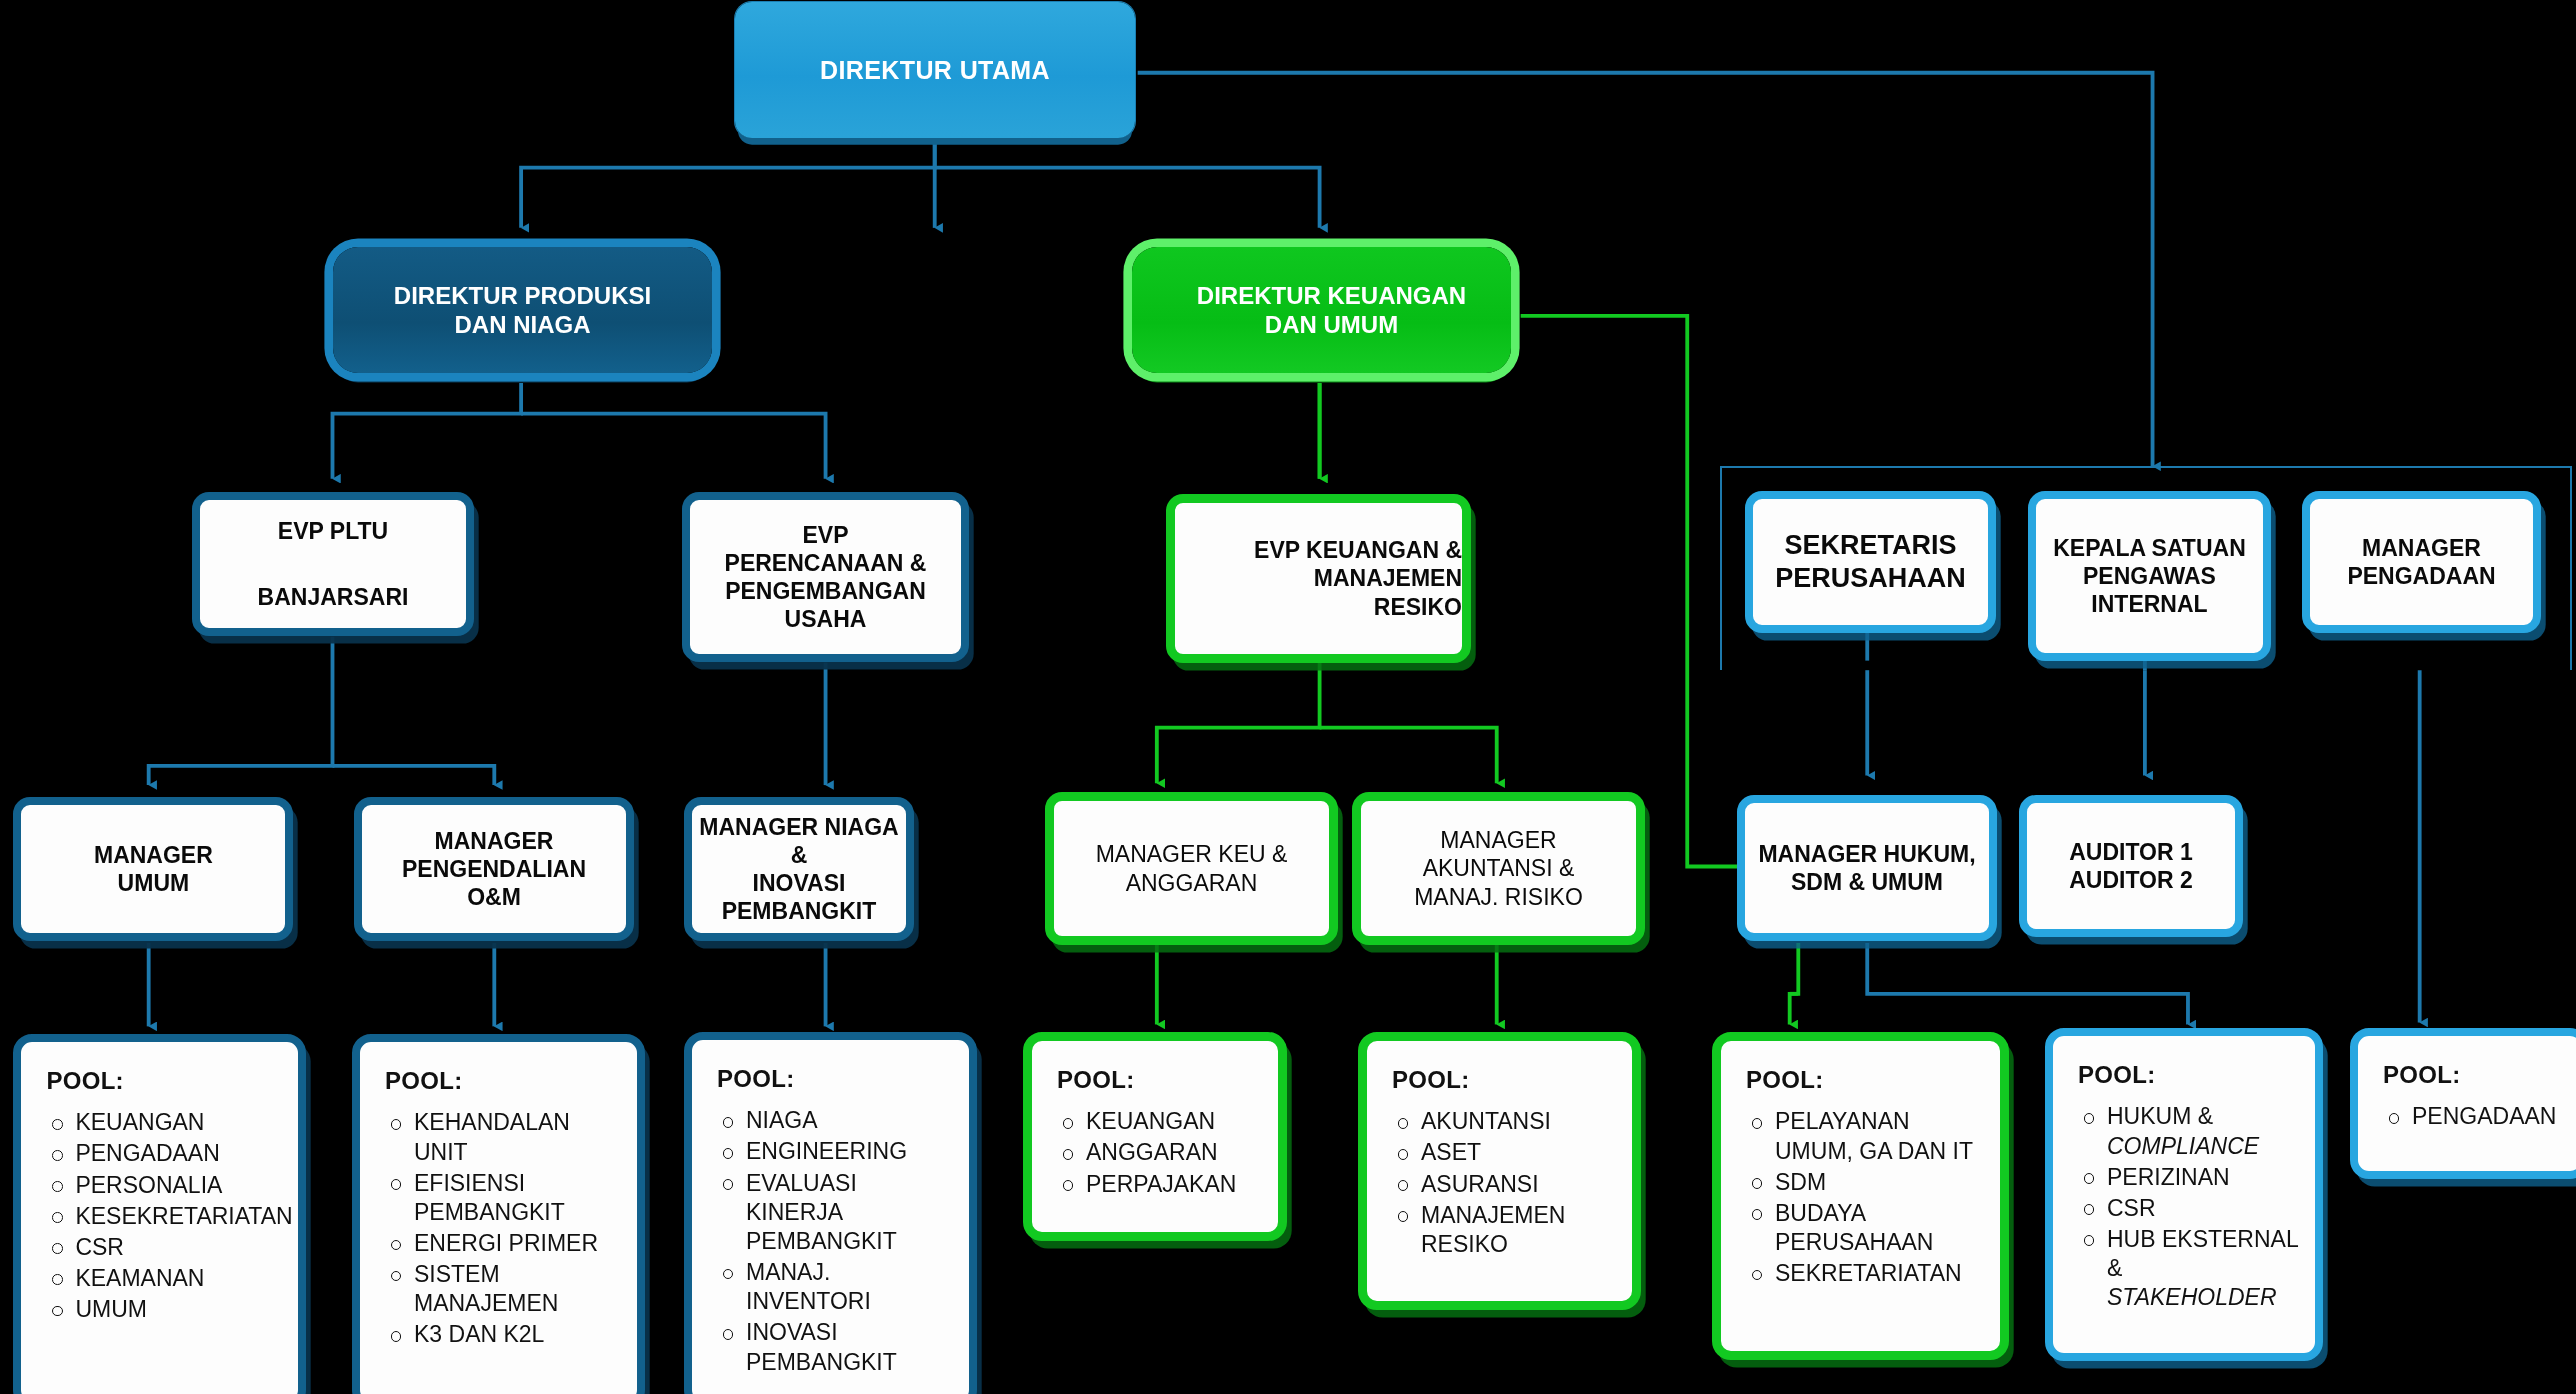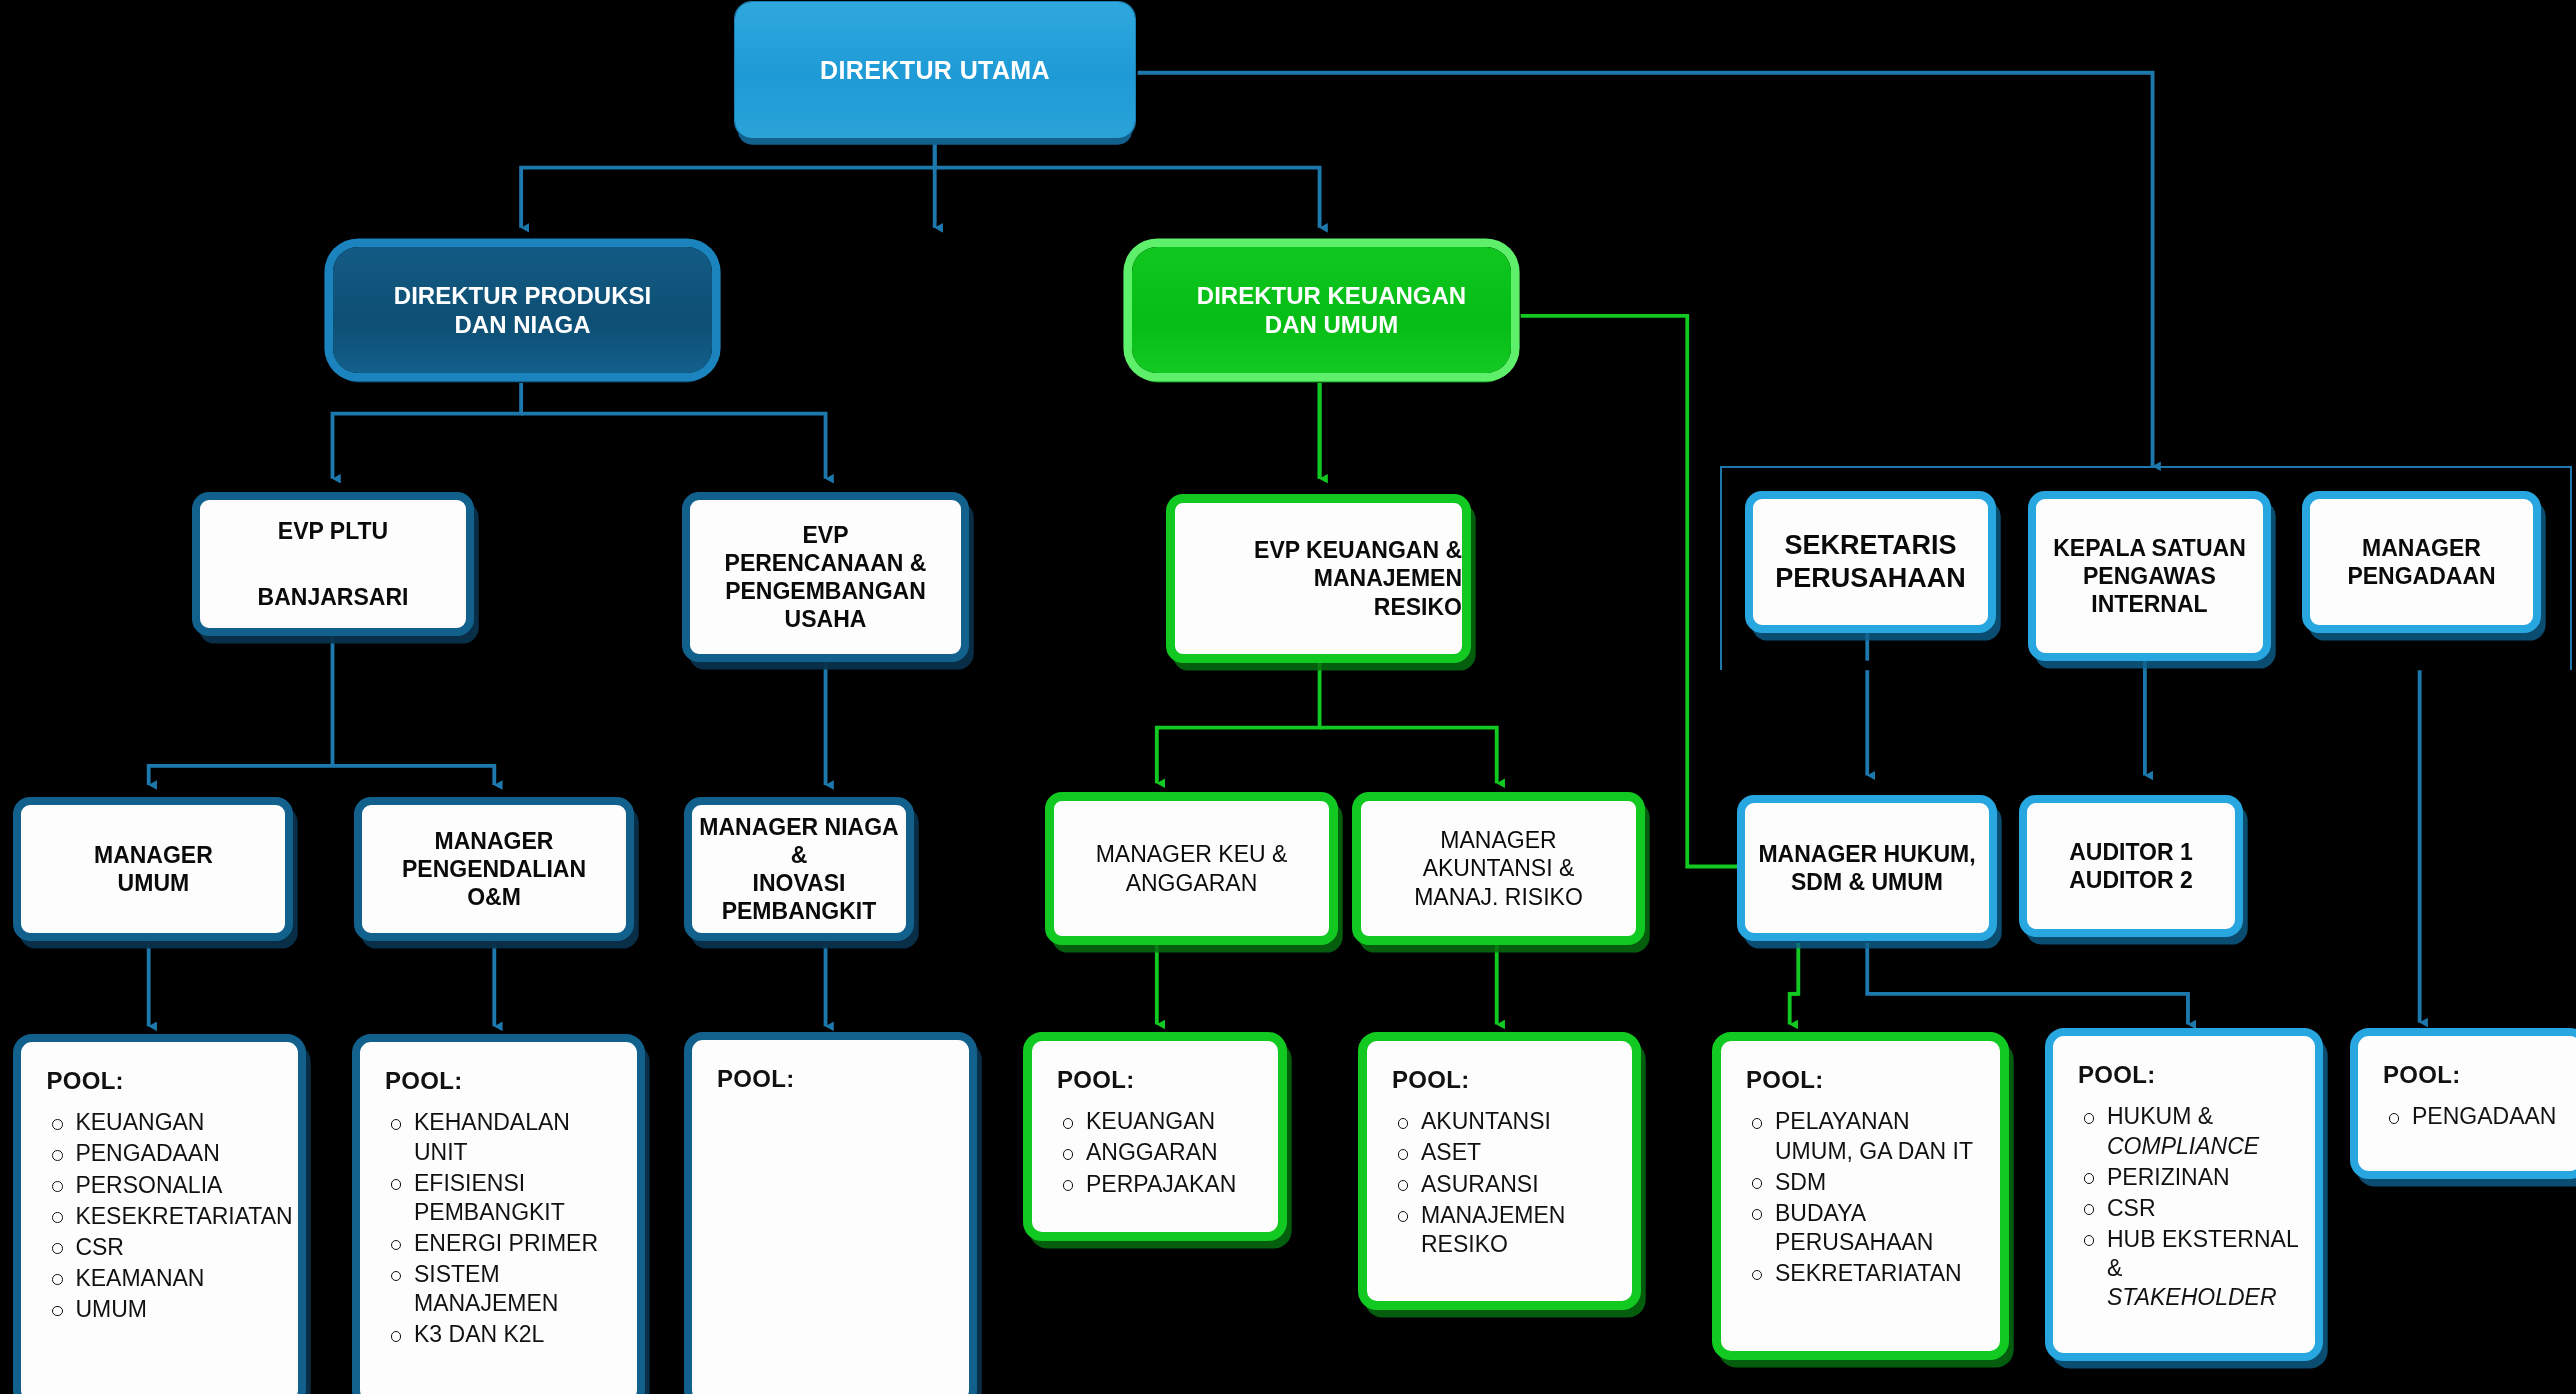--- a/index.html
+++ b/index.html
@@ -215,20 +215,27 @@
         <li>KEHANDALAN UNIT</li>
         <li>EFISIENSI PEMBANGKIT</li>
         <li>ENERGI PRIMER</li>
         <li>SISTEM MANAJEMEN</li>
         <li>K3 DAN K2L</li>
       </ul>
   </div>
 
   <div class="pool b-dark" style="left:684px;top:1032px;width:293px;height:377px;">
     <div class="ptitle">POOL:</div>
+    <ul>
+        <li>NIAGA</li>
+        <li>ENGINEERING</li>
+        <li>EVALUASI KINERJA PEMBANGKIT</li>
+        <li>MANAJ. INVENTORI</li>
+        <li>INOVASI PEMBANGKIT</li>
+      </ul>
   </div>
 
   <div class="pool b-green" style="left:1023px;top:1032px;width:264px;height:209px;">
     <div class="ptitle">POOL:</div>
     <ul>
         <li>KEUANGAN</li>
         <li>ANGGARAN</li>
         <li>PERPAJAKAN</li>
       </ul>
   </div>

